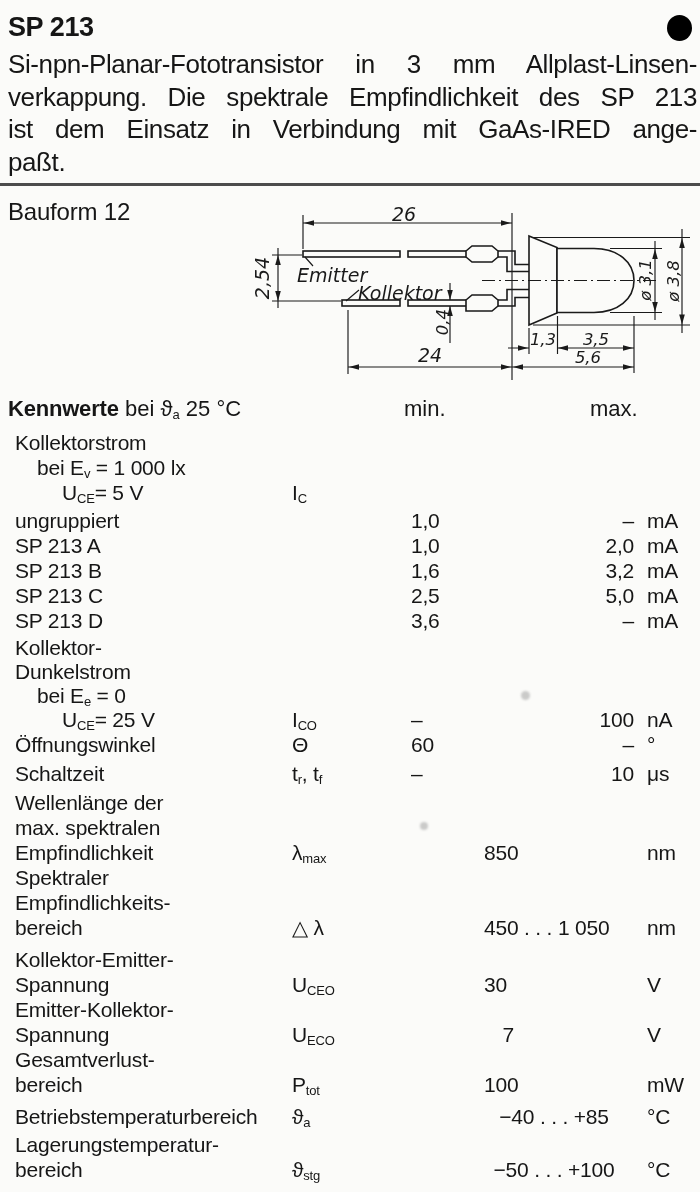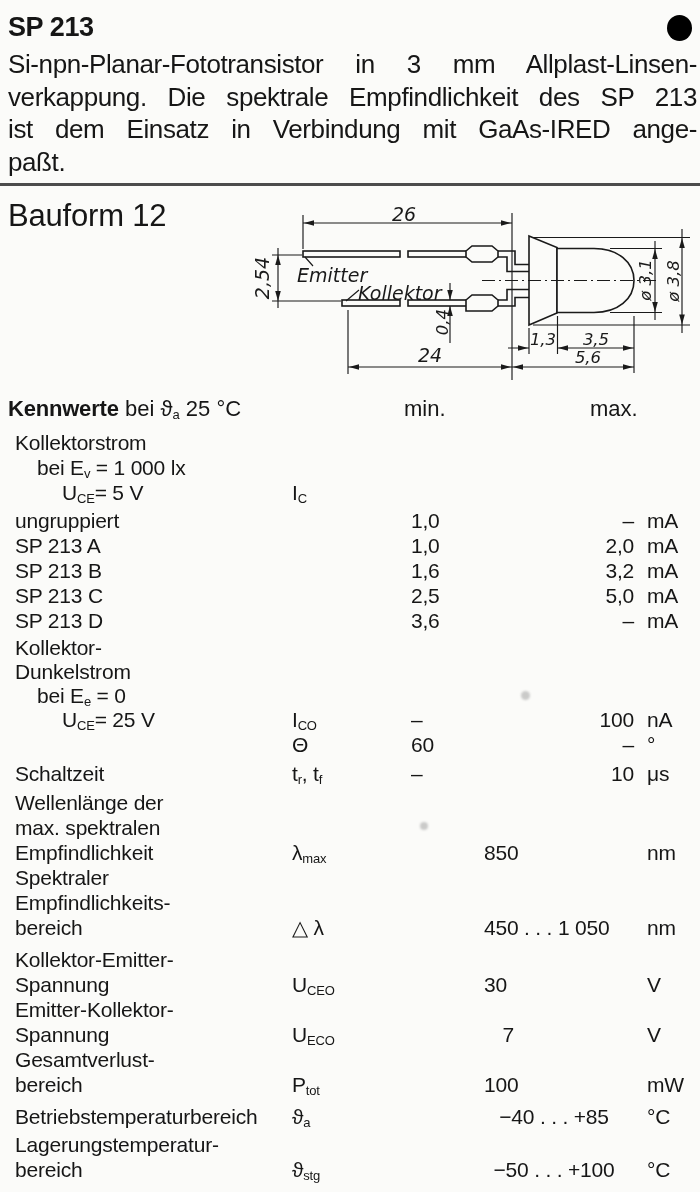--- a/index.html
+++ b/index.html
@@ -8,21 +8,21 @@
     background:#fbfbf9;color:#161616;
     font-family:"Liberation Sans",sans-serif;
   }
   .abs{position:absolute}
   #page-title{left:8px;top:12px;font-size:27px;font-weight:bold;letter-spacing:-0.4px}
   #corner-dot{left:667px;top:15px;width:25px;height:26px;background:#000;border-radius:50%}
   #intro{left:8px;top:48px;width:689px;font-size:26px;line-height:32.5px;letter-spacing:-0.4px}
   .intro-line{text-align:justify;text-align-last:justify}
   .intro-line.last{text-align-last:left}
   #rule{left:0;top:183px;width:700px;height:3px;background:#4c4c4c}
-  #bauform{left:8px;top:198px;font-size:31px;letter-spacing:-0.2px}
+  #bauform{left:8px;top:198px;font-size:24px;letter-spacing:-0.2px}
   #drawing{left:0;top:190px}
   svg text{font-family:"DejaVu Sans","Liberation Sans",sans-serif;fill:#1a1a1a}
   .dimtxt{font-style:italic;font-size:19px}
   .dimtxt-s{font-style:italic;font-size:16.5px}
   .parttxt{font-style:italic;font-size:19px}
 
   
   #thead{position:absolute;left:0;top:396px;width:656px;height:26px;font-size:22px}
   #thead > span{position:absolute;white-space:pre}
   .kt{left:8px;font-weight:bold;letter-spacing:-0.2px}
@@ -183,20 +183,21 @@
   <span class="lbl i1"><span>bei E</span><sub>e</sub><span> = 0</span></span>
 </div>
 <div class="tline" style="top:708px">
   <span class="lbl i2"><span>U</span><sub>CE</sub><span>= 25 V</span></span>
   <span class="sym"><span>I</span><sub>CO</sub></span>
   <span class="min">–</span>
   <span class="max">100</span>
   <span class="unit">nA</span>
 </div>
 <div class="tline" style="top:733px">
+  <span class="lbl">Öffnungswinkel</span>
   <span class="sym">Θ</span>
   <span class="min">60</span>
   <span class="max">–</span>
   <span class="unit">°</span>
 </div>
 <div class="tline" style="top:762px">
   <span class="lbl">Schaltzeit</span>
   <span class="sym"><span>t</span><sub>r</sub><span>, t</span><sub>f</sub></span>
   <span class="min">–</span>
   <span class="max">10</span>

